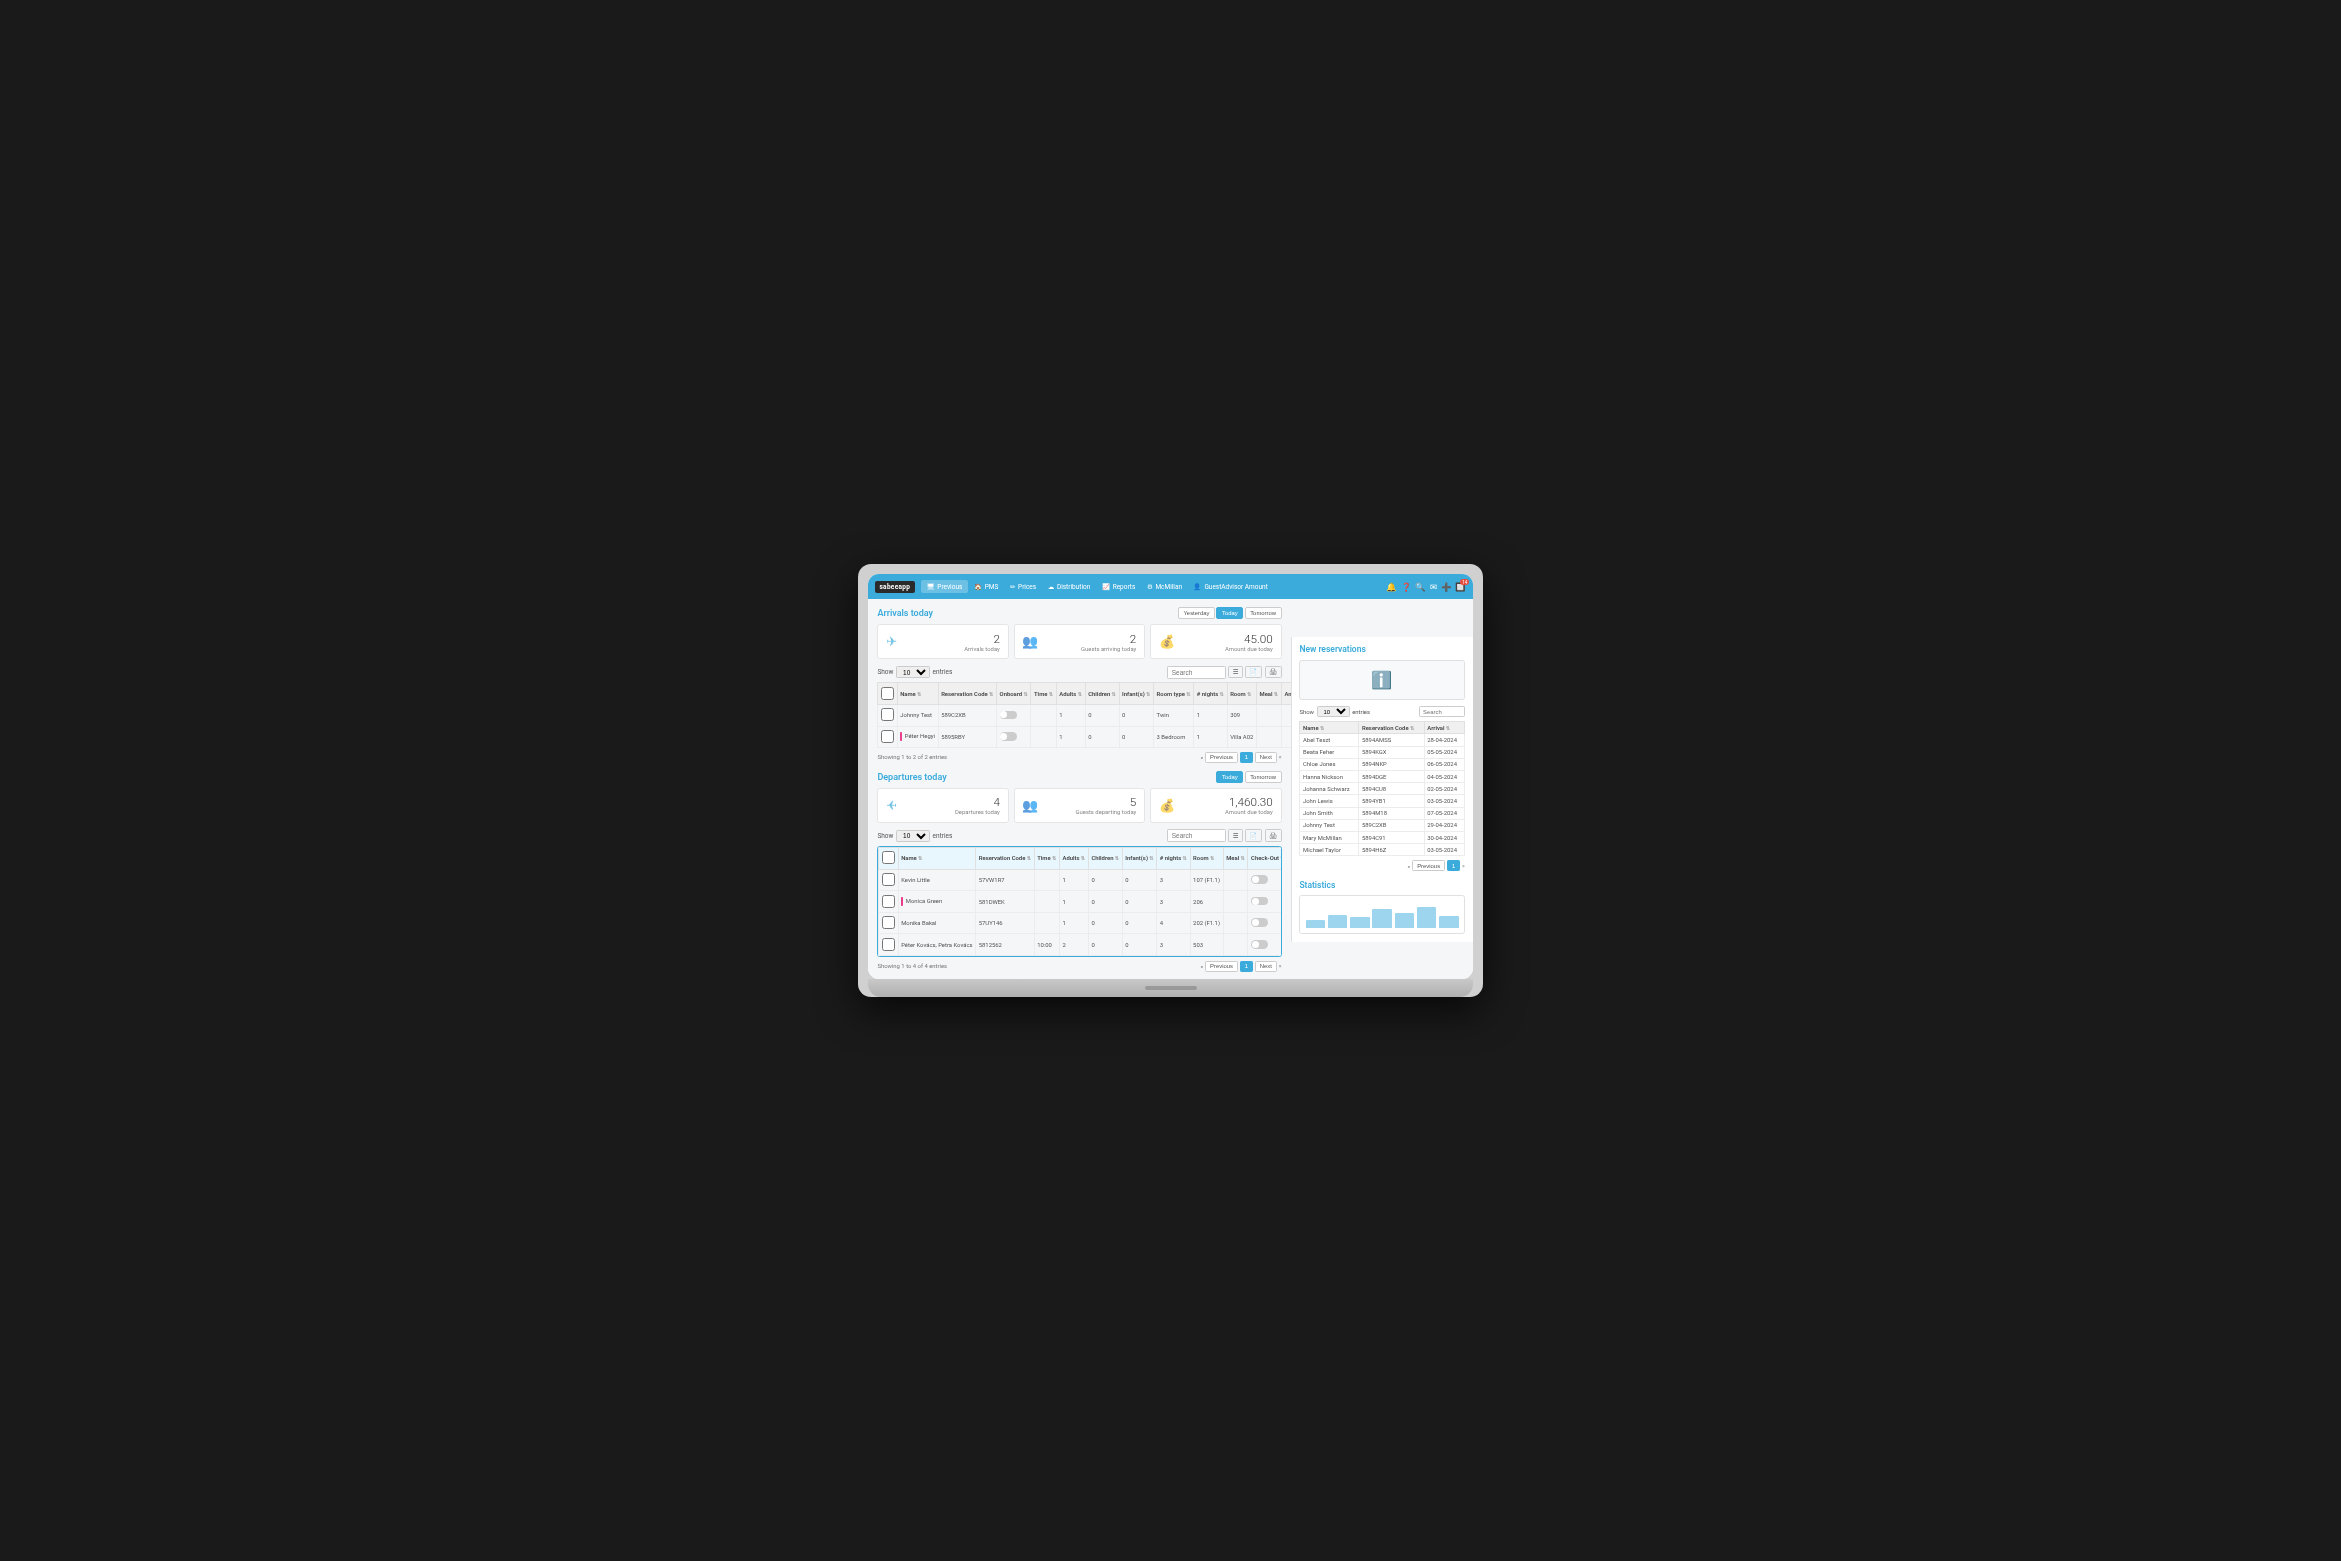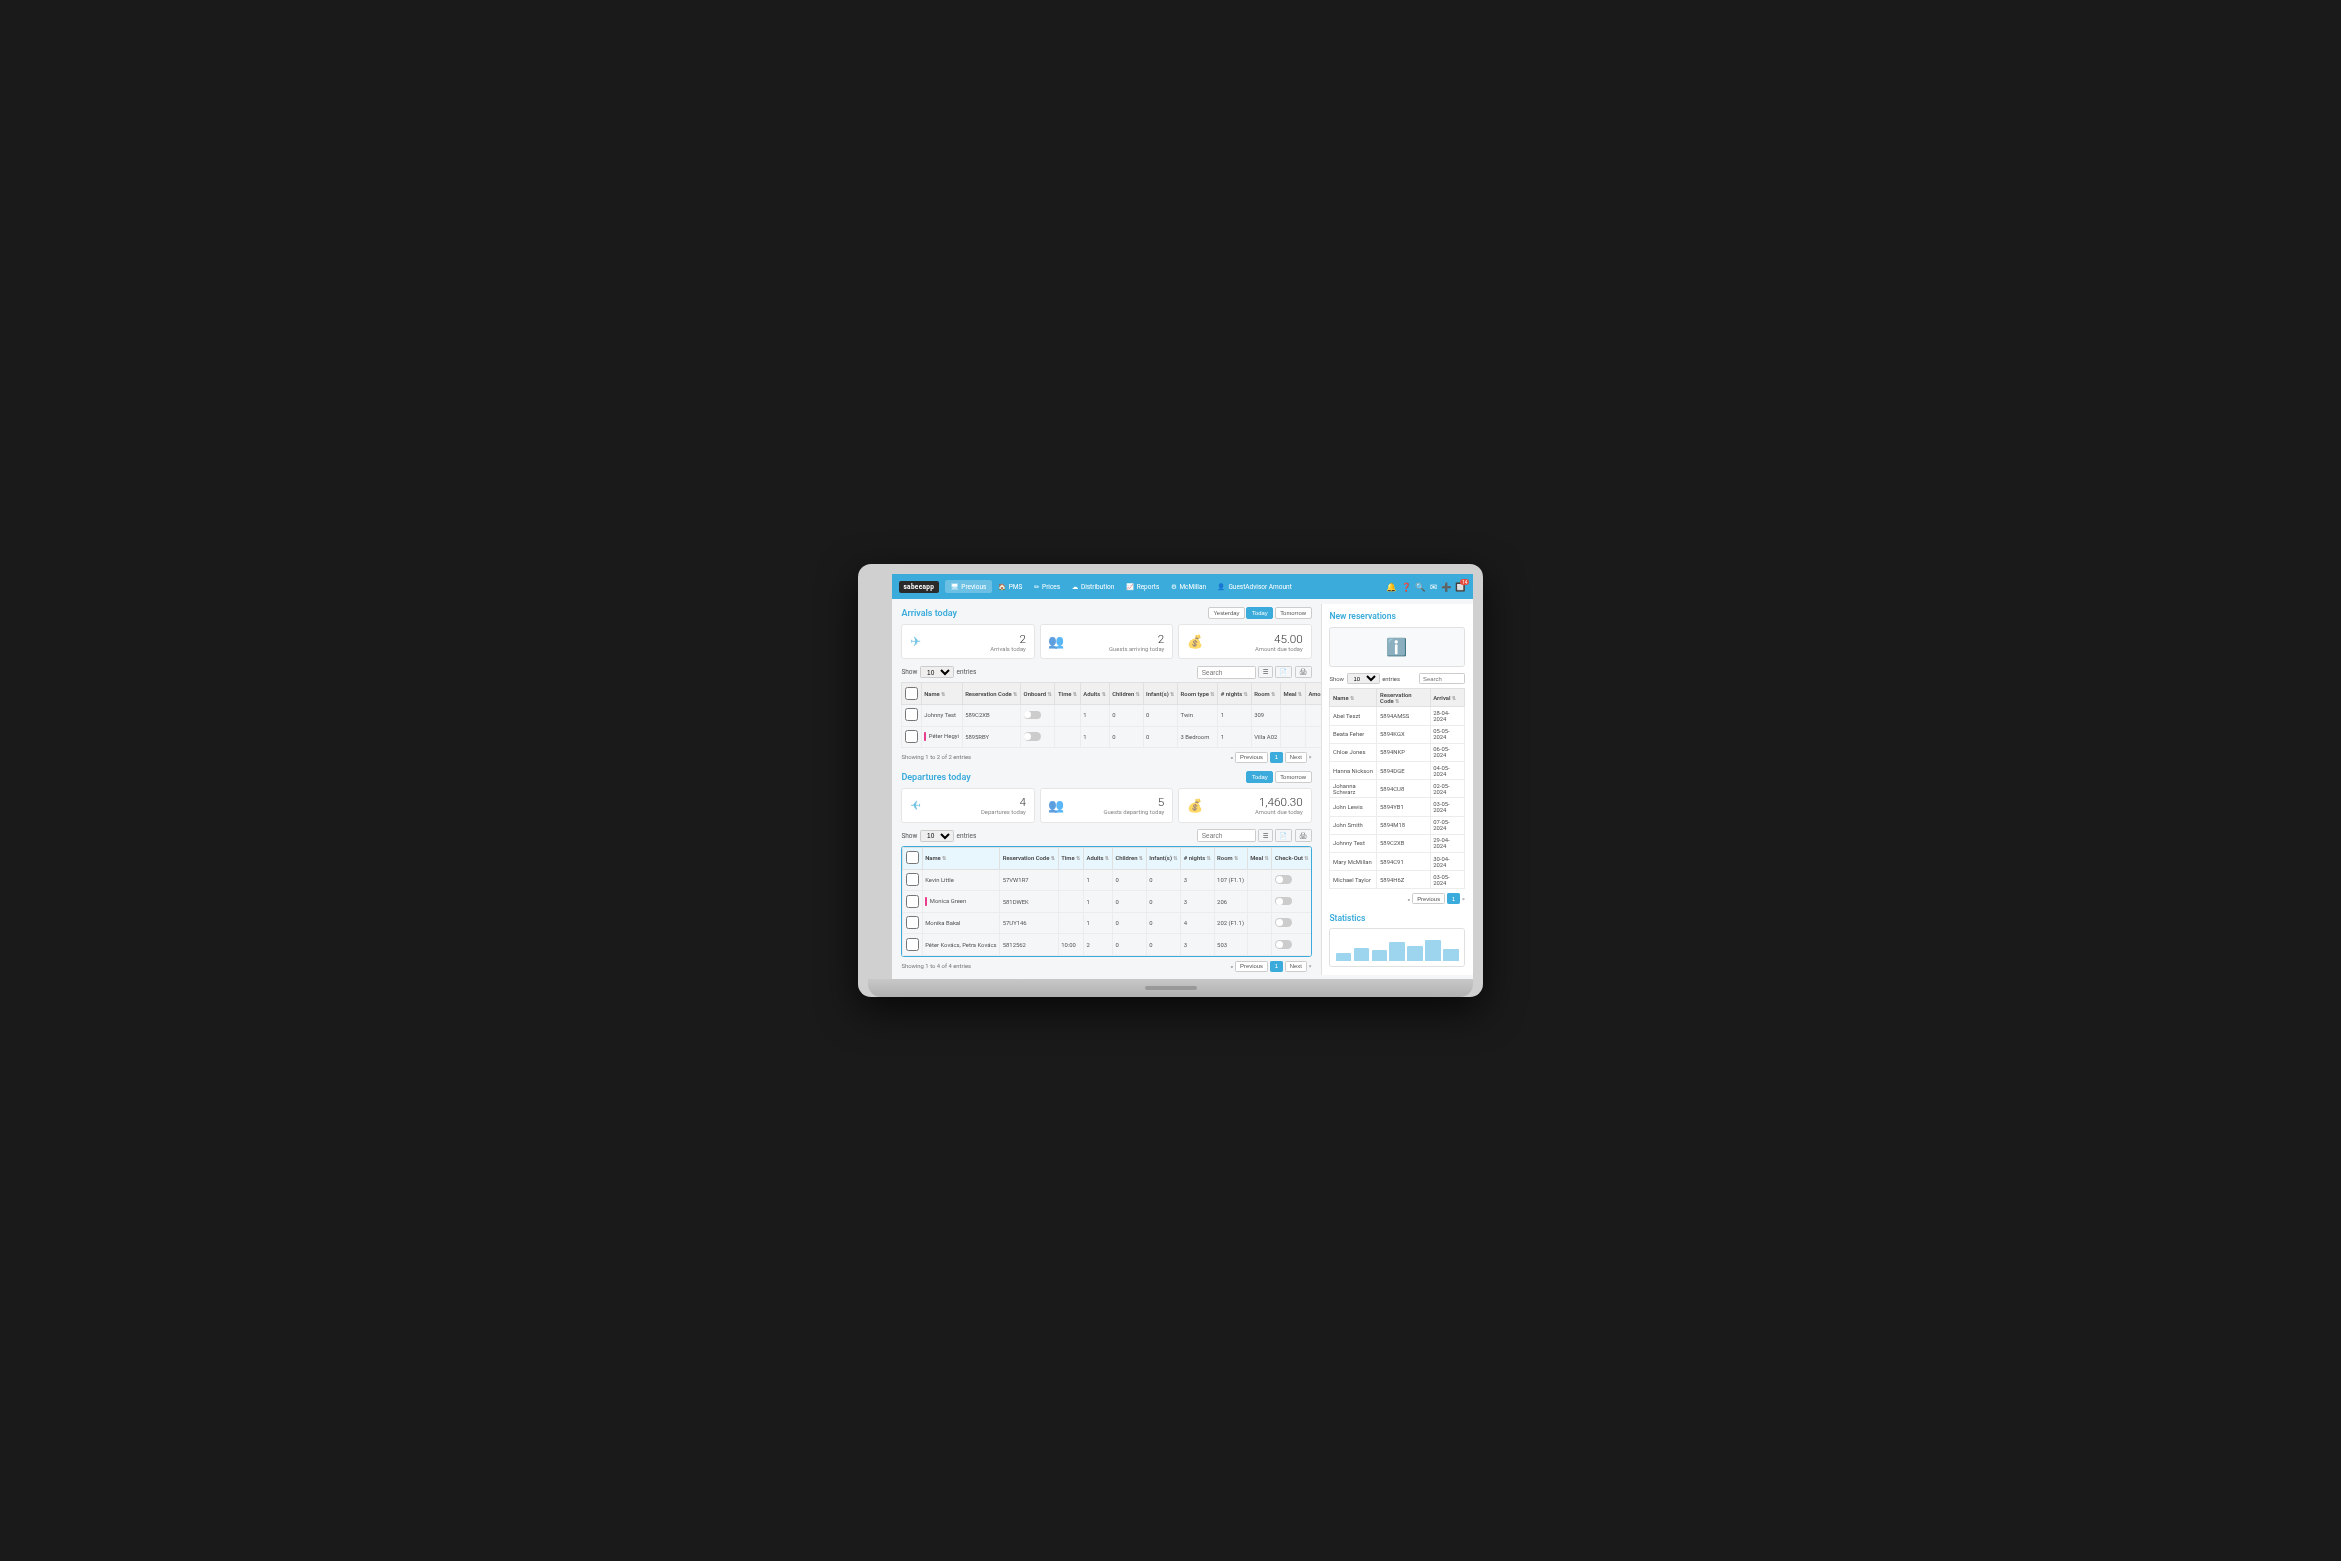--- a/index.html
+++ b/index.html
@@ -13,23 +13,22 @@
     }
     .laptop-outer {
       width: 625px;
       background: #d0d0d0;
       border-radius: 13px;
       padding: 10.4px 10.4px 0 10.4px;
       box-shadow: 0 13px 39px rgba(0,0,0,0.7);
     }
     .laptop-screen {
       background: #fff;
-      border-radius: 0;
+      border-radius: 11px;
       overflow: hidden;
-      margin-left: 24px;
     }
     .laptop-base {
       height: 18px;
       background: linear-gradient(to bottom, #c8c8c8, #b0b0b0);
       border-radius: 0 0 13px 13px;
       display: flex;
       justify-content: center;
       align-items: center;
     }
     .laptop-notch {
@@ -107,21 +106,21 @@
       background: #f5f6f8;
       min-height: 377px;
       align-items: center;
     }
     .left-panel {
       flex: 1;
       padding: 7.8px 9px;
       overflow: hidden;
     }
     .right-panel {
-      width: 152px;
+      width: 182px;
       padding: 7.8px 7.8px;
       border-left: 0.7px solid #e0e0e0;
       background: #fff;
     }
 
     
     .section-header {
       display: flex;
       align-items: center;
       justify-content: space-between;

